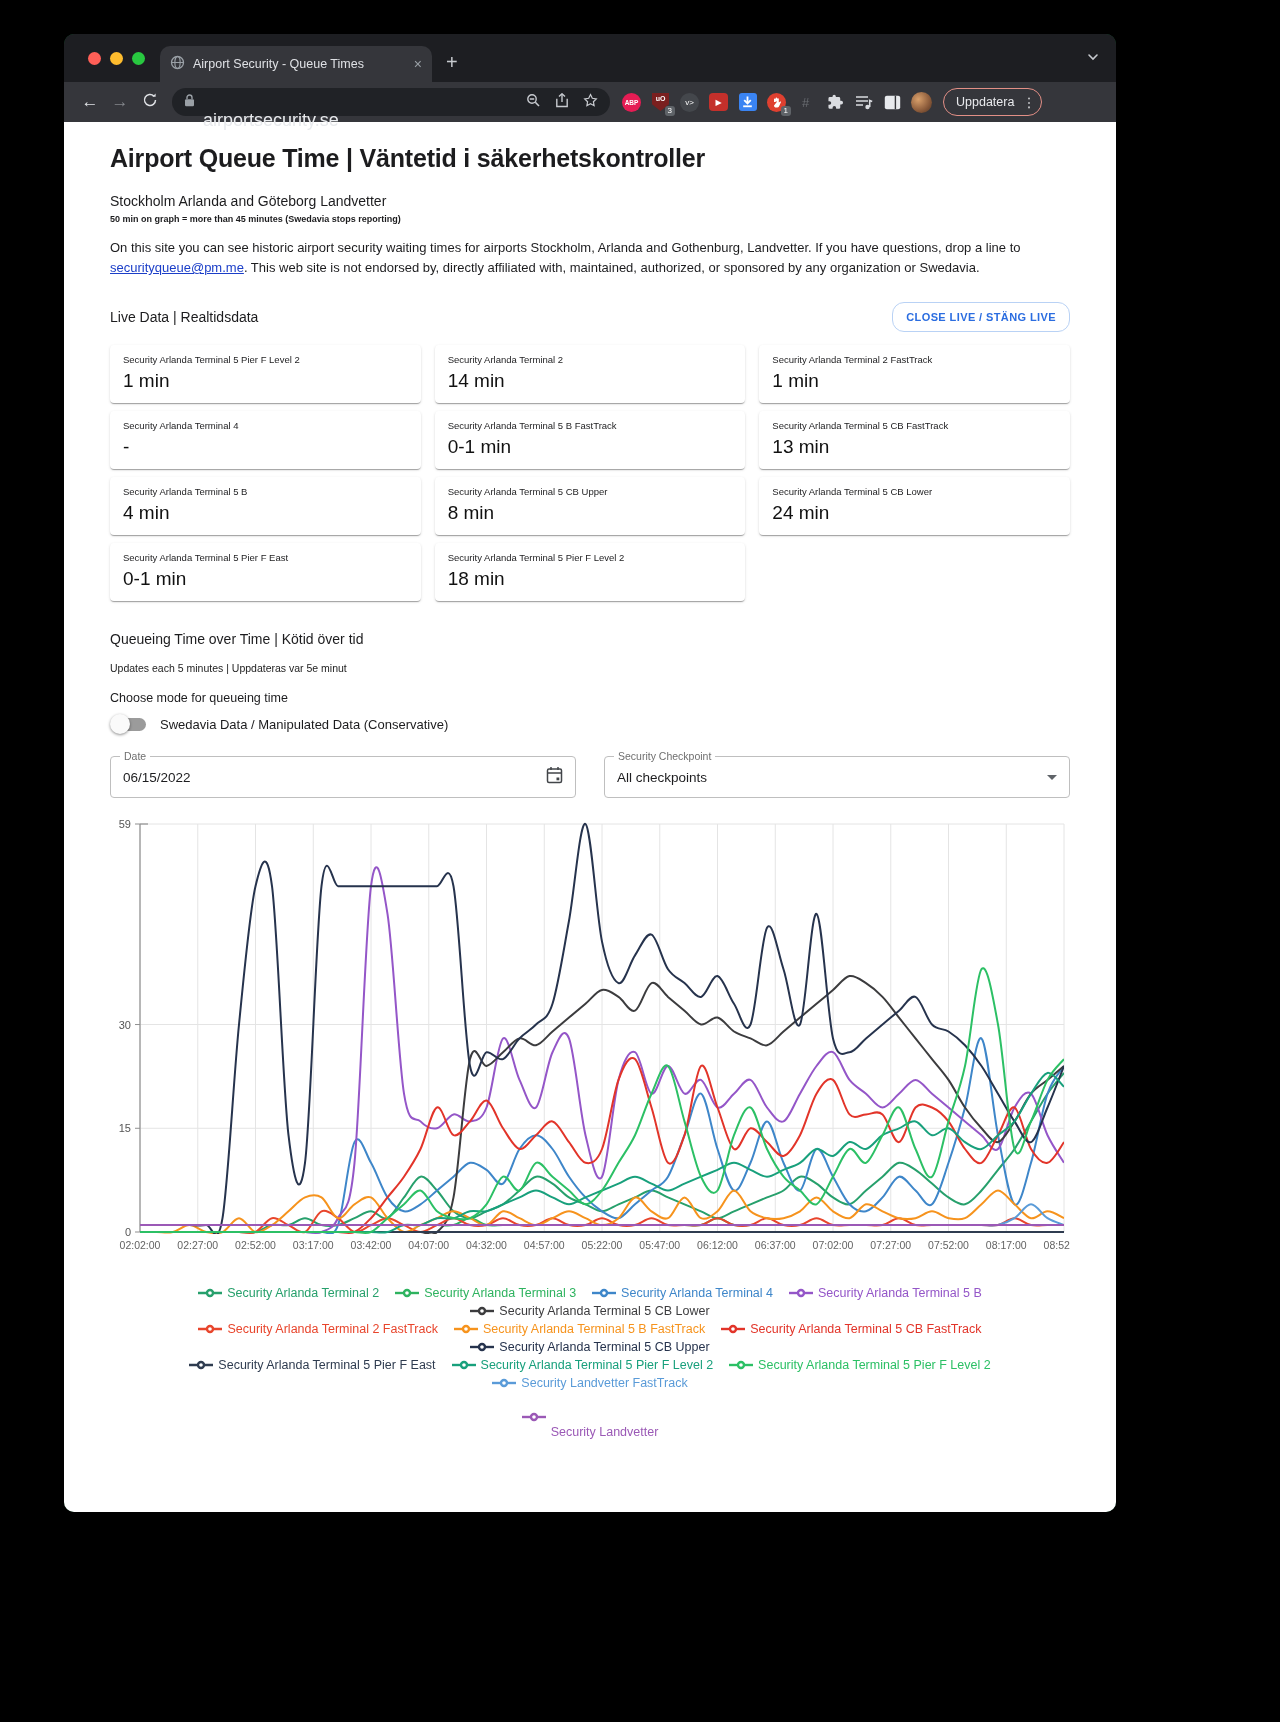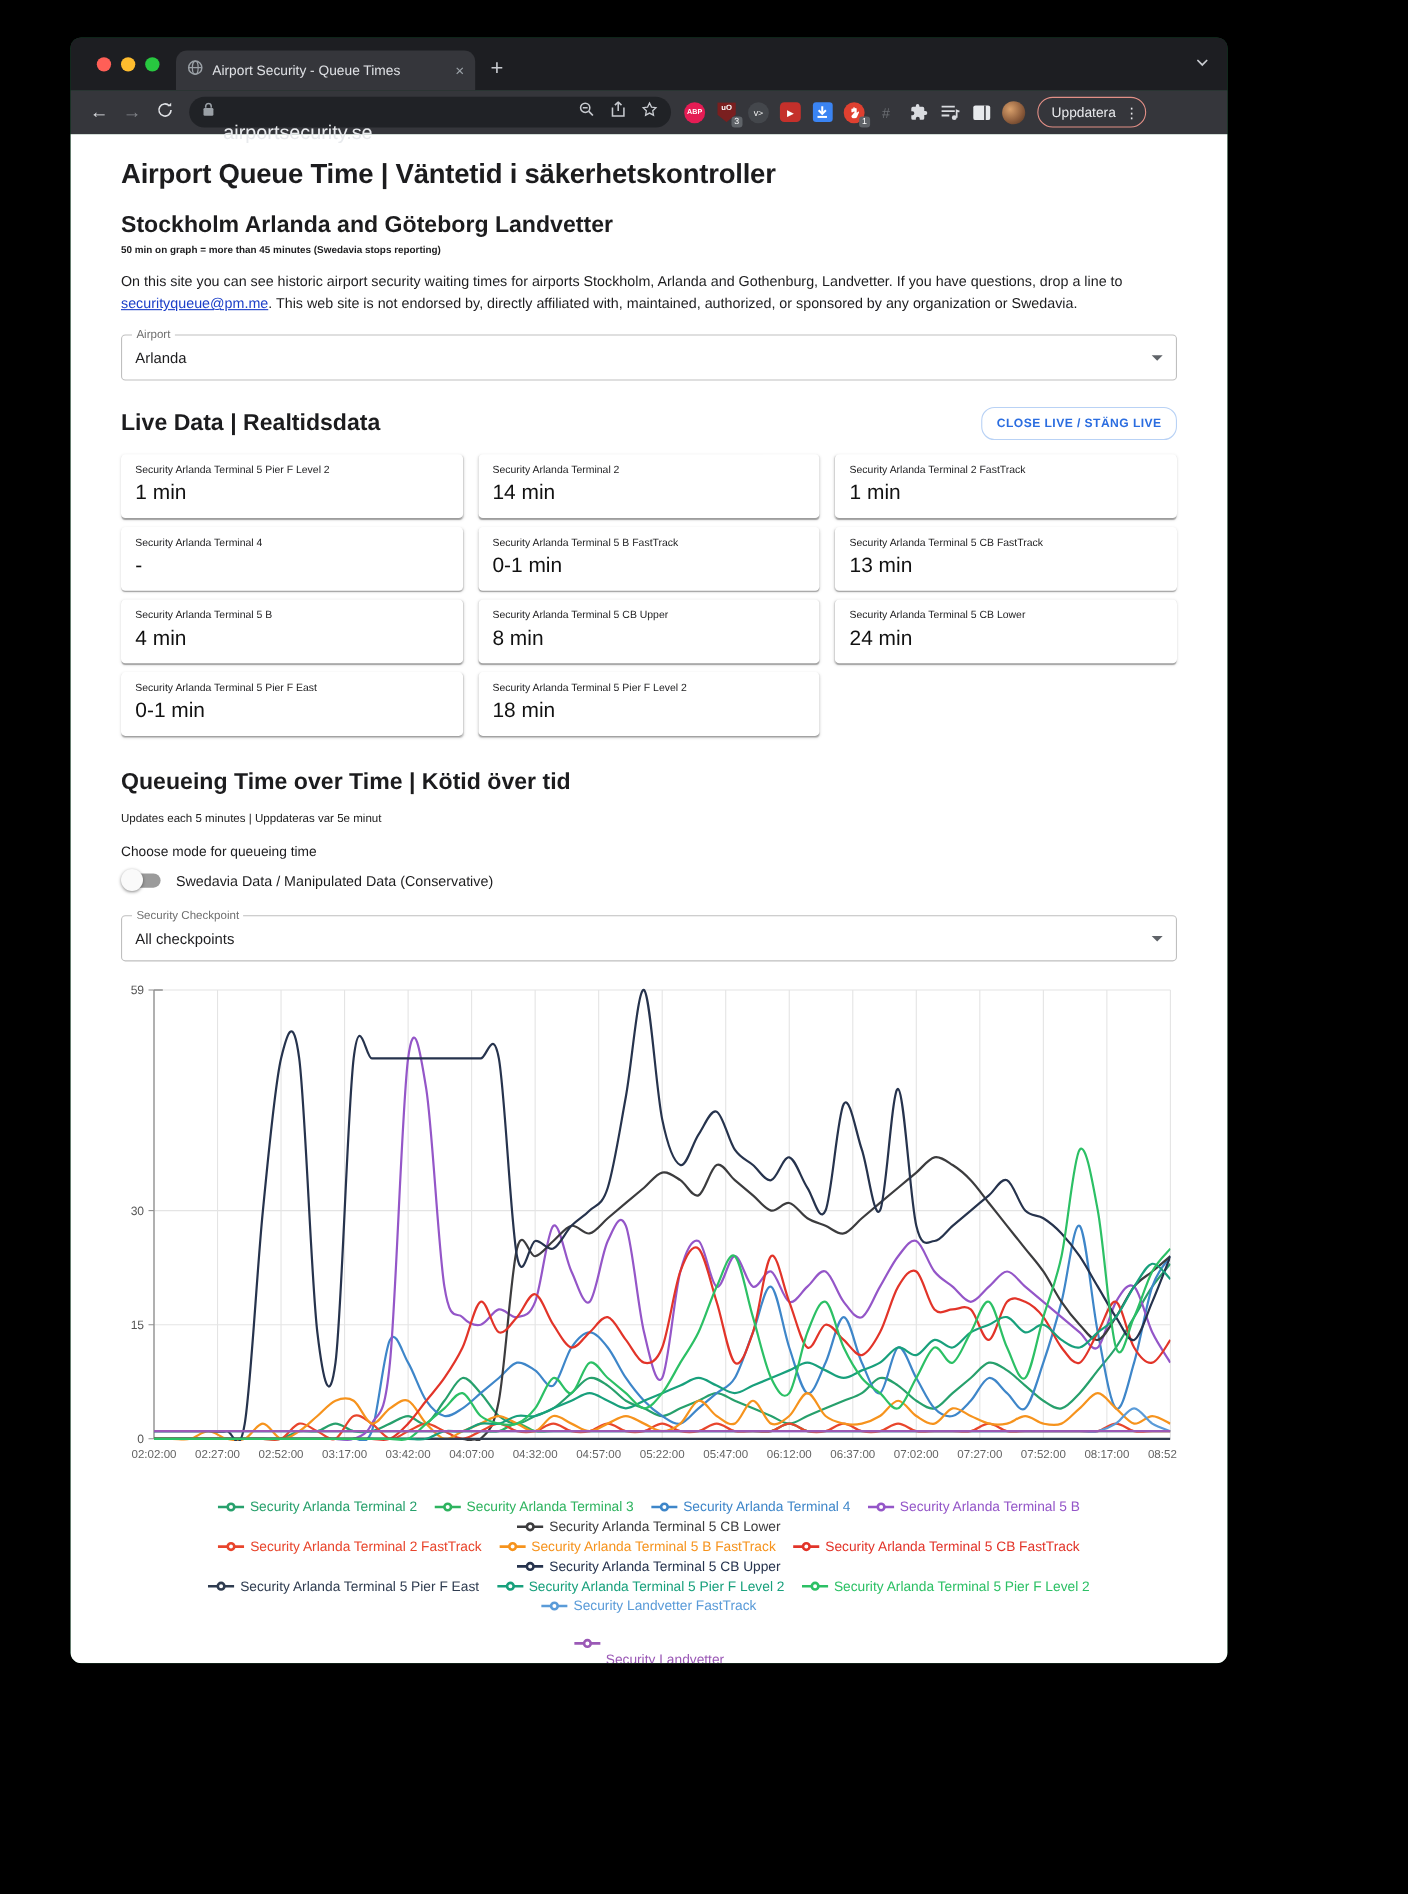--- a/index.html
+++ b/index.html
@@ -46,21 +46,21 @@
   .avatar { width:21px; height:21px; border-radius:50%;
             background:radial-gradient(circle at 35% 35%, #d9a06b, #8a5a3a 60%, #4b3020); }
   .updatepill { height:28px; border:1.5px solid #e28f86; border-radius:14px; color:#e9eaed; font-size:12.5px;
                 display:flex; align-items:center; padding:0 6px 0 12px; gap:8px; margin-left:6px; }
   .menudots { color:#e9eaed; font-size:13px; letter-spacing:0; }
 
   
   .page { background:#fff; height:1390px; overflow:hidden; color:#1c1c1e; }
   .col { width:960px; margin:0 auto; padding-top:22px; }
   h1 { font-size:25px; font-weight:700; letter-spacing:-.2px; }
-  h2 { font-size:21px; font-weight:700; margin-top:20px; }
+  h2 { font-size:14px; font-weight:400; margin-top:20px; }
   .tiny-note { font-size:9px; font-weight:700; margin-top:5px; }
   .intro { font-size:13px; line-height:1.55; margin-top:14px; color:#1d1d1f; }
   .intro a { color:#1b3ec8; }
 
   .field { position:relative; border:1px solid #bfbfbf; border-radius:4px; height:42px;
            display:flex; align-items:center; padding:0 12px; background:#fff; }
   .flabel { position:absolute; top:-7px; left:9px; background:#fff; padding:0 4px;
             font-size:10.5px; color:#6f6f6f; }
   .fvalue { font-size:13.5px; color:#1d1d1f; }
   .caret { width:0; height:0; border-left:5px solid transparent; border-right:5px solid transparent;
@@ -227,25 +227,20 @@
     </span>
   </div>
 
   <div class="page">
     <div class="col">
       <h1>Airport Queue Time | Väntetid i säkerhetskontroller</h1>
       <h2>Stockholm Arlanda and Göteborg Landvetter</h2>
       <div class="tiny-note">50 min on graph = more than 45 minutes (Swedavia stops reporting)</div>
       <p class="intro"><span>On this site you can see historic airport security waiting times for airports Stockholm, Arlanda and Gothenburg, Landvetter. If you have questions, drop a line to </span><a href="#">securityqueue@pm.me</a><span>. This web site is not endorsed by, directly affiliated with, maintained, authorized, or sponsored by any organization or Swedavia.</span></p>
 
-      <div class="field airport-field">
-        <span class="flabel">Airport</span>
-        <span class="fvalue">Arlanda</span>
-        <span class="caret"></span>
-      </div>
 
       <div class="live-header">
         <h2>Live Data | Realtidsdata</h2>
         <button class="btn-outline">CLOSE LIVE / STÄNG LIVE</button>
       </div>
 
       <div class="cards">
           <div class="card">
             <div class="card-title">Security Arlanda Terminal 5 Pier F Level 2</div>
             <div class="card-value">1 min</div>
@@ -297,20 +292,33 @@
 
       <div class="mode-label">Choose mode for queueing time</div>
       <div class="toggle-row">
         <span class="switch">
             <span class="thumb"></span>
           </span>
         <span class="toggle-label">Swedavia Data / Manipulated Data (Conservative)</span>
       </div>
 
       <div class="fields-row">
+        <div class="field">
+          <span class="flabel">Date</span>
+          <span class="fvalue">06/15/2022</span>
+          <span style="margin-left:auto">
+            <svg width="17" height="18" viewBox="0 0 17 18">
+                <rect x="1.5" y="3" width="14" height="13.5" rx="1.5" fill="none" stroke="#424549" stroke-width="1.5"></rect>
+                <line x1="1.5" y1="7" x2="15.5" y2="7" stroke="#424549" stroke-width="1.5"></line>
+                <line x1="5" y1="1" x2="5" y2="4" stroke="#424549" stroke-width="1.5"></line>
+                <line x1="12" y1="1" x2="12" y2="4" stroke="#424549" stroke-width="1.5"></line>
+                <rect x="10.5" y="11.5" width="2.8" height="2.8" fill="#424549"></rect>
+              </svg>
+          </span>
+        </div>
         <div class="field">
           <span class="flabel">Security Checkpoint</span>
           <span class="fvalue">All checkpoints</span>
           <span class="caret"></span>
         </div>
       </div>
 
       <div class="chart-wrap" id="chart"><svg viewBox="0 0 960 460" width="960" height="460">
             <defs>
               <clipPath id="plotclip">

